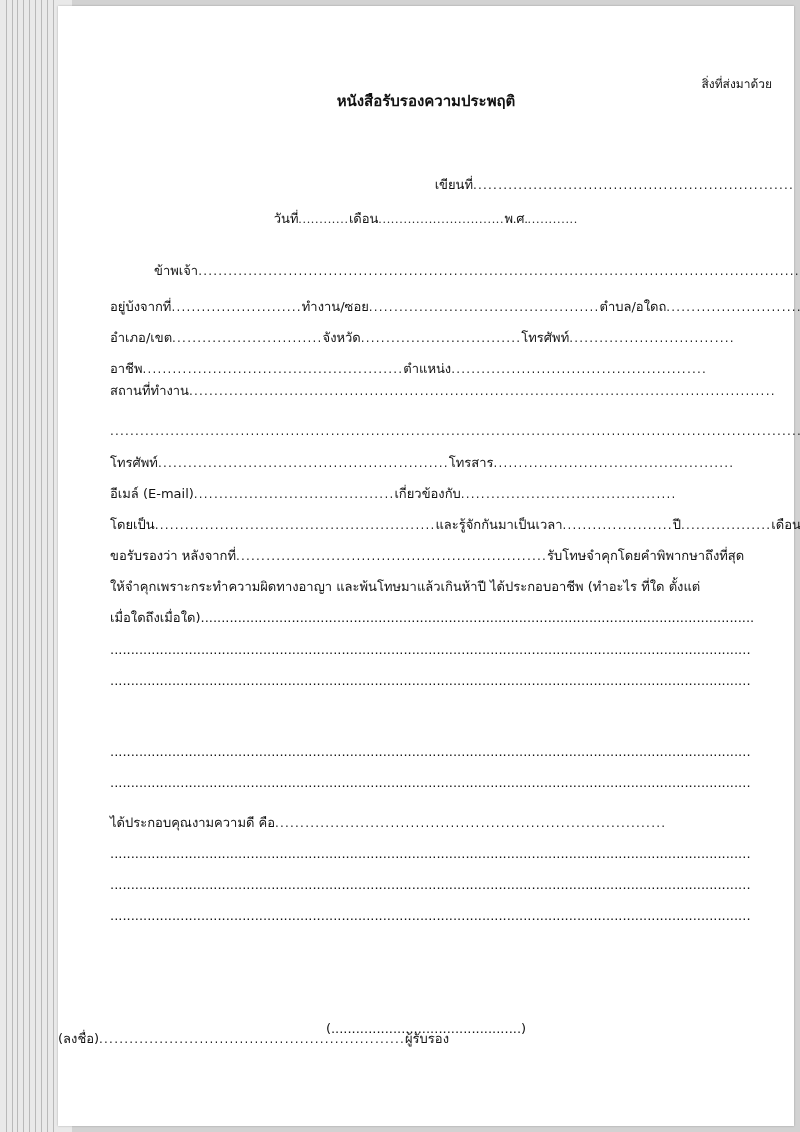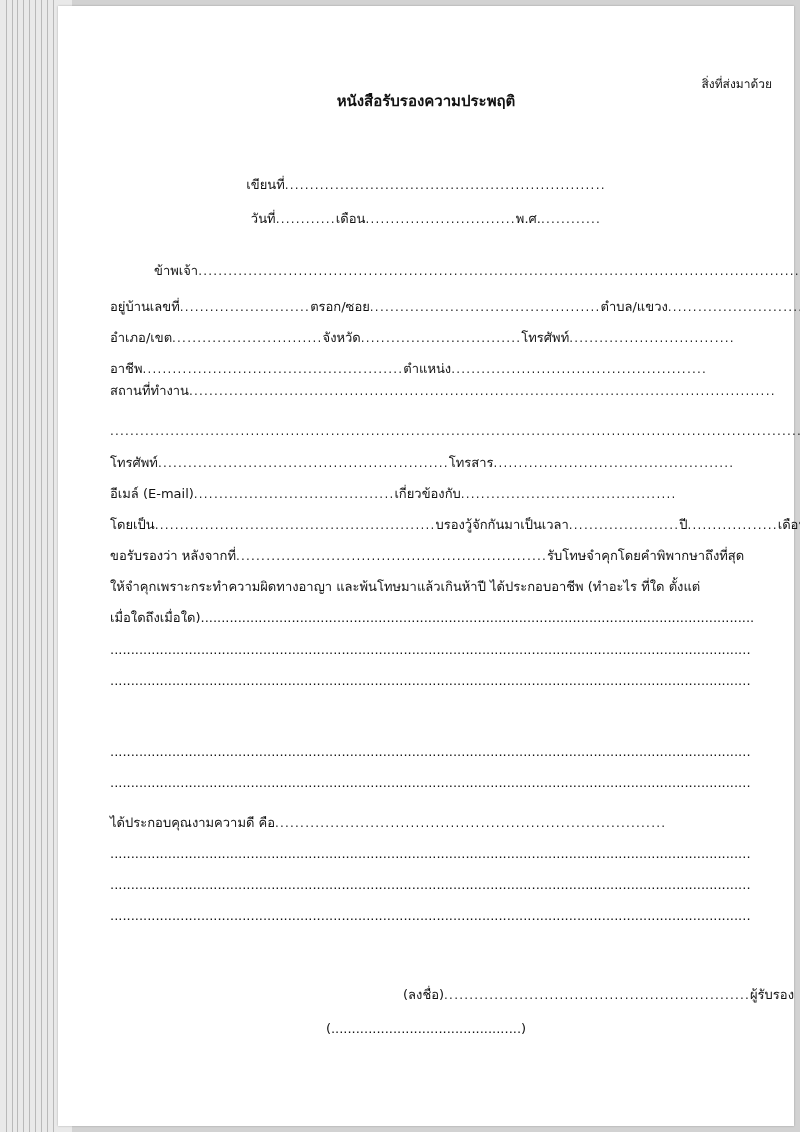--- a/index.html
+++ b/index.html
@@ -74,22 +74,23 @@
     font-size: 13px;
   }
   .dots {
     letter-spacing: 1.2px;
     color: #222;
     font-size: 12px;
   }
   .sig-row {
     position: absolute;
     width: 736px;
-    text-align: right;
+    text-align: left;
     font-size: 13px;
+    margin-top: 44px;
   }
   .center-block {
     position: absolute;
     width: 736px;
     text-align: center;
     font-size: 13px;
   }
   .seg { display: inline; }
 </style>
 </head>
@@ -109,34 +110,34 @@
     <div class="edge-line" style="left:53px"></div>
   </div>
 
   <div class="paper">
     <div class="doc">
 
       <div class="attach-note">สิ่งที่ส่งมาด้วย</div>
 
       <div class="doc-title">หนังสือรับรองความประพฤติ</div>
 
-      <div class="row" style="top:172px; left:0; width:736px; text-align:center;">
+      <div class="row" style="top:172px; left:0; width:736px; text-align:right;">
         <span class="seg">เขียนที่</span><span class="dots">................................................................</span>
       </div>
 
-      <div class="row" style="top:206px; left:0; width:736px; text-align:center;">
+      <div class="row" style="top:206px; left:0; width:736px; text-align:center;font-family:Liberation Serif, serif;">
         <span class="seg">วันที่</span><span class="dots">............</span><span class="seg">เดือน</span><span class="dots">..............................</span><span class="seg">พ.ศ.</span><span class="dots">............</span>
       </div>
 
       <div class="row" style="top:258px; left:96px;">
         <span class="seg">ข้าพเจ้า</span><span class="dots">..................................................................................................................................</span>
       </div>
 
       <div class="row" style="top:294px;">
-        <span class="seg">อยู่บ้านเลขที่</span><span class="dots">..........................</span><span class="seg">ตรอก/ซอย</span><span class="dots">..............................................</span><span class="seg">ตำบล/แขวง</span><span class="dots">.............................</span>
+        <span class="seg">อยู่บ้งจากที่</span><span class="dots">..........................</span><span class="seg">ทำงาน/ซอย</span><span class="dots">..............................................</span><span class="seg">ตำบล/อใดถ</span><span class="dots">.............................</span>
       </div>
 
       <div class="row" style="top:325px;">
         <span class="seg">อำเภอ/เขต</span><span class="dots">..............................</span><span class="seg">จังหวัด</span><span class="dots">................................</span><span class="seg">โทรศัพท์</span><span class="dots">.................................</span>
       </div>
 
       <div class="row" style="top:356px;">
         <span class="seg">อาชีพ</span><span class="dots">....................................................</span><span class="seg">ตำแหน่ง</span><span class="dots">...................................................</span>
       </div>
 
@@ -150,21 +151,21 @@
 
       <div class="row" style="top:450px;">
         <span class="seg">โทรศัพท์</span><span class="dots">..........................................................</span><span class="seg">โทรสาร</span><span class="dots">................................................</span>
       </div>
 
       <div class="row" style="top:481px;">
         <span class="seg">อีเมล์ (E-mail)</span><span class="dots">........................................</span><span class="seg">เกี่ยวข้องกับ</span><span class="dots">...........................................</span>
       </div>
 
       <div class="row" style="top:512px;">
-        <span class="seg">โดยเป็น</span><span class="dots">........................................................</span><span class="seg">บรองวู้จักกันมาเป็นเวลา</span><span class="dots">......................</span><span class="seg">ปี</span><span class="dots">..................</span><span class="seg">เดือน</span>
+        <span class="seg">โดยเป็น</span><span class="dots">........................................................</span><span class="seg">และรู้จักกันมาเป็นเวลา</span><span class="dots">......................</span><span class="seg">ปี</span><span class="dots">..................</span><span class="seg">เดือน</span>
       </div>
 
       <div class="row" style="top:543px;">
         <span class="seg">ขอรับรองว่า หลังจากที่</span><span class="dots">..............................................................</span><span class="seg">รับโทษจำคุกโดยคำพิพากษาถึงที่สุด</span>
       </div>
 
       <div class="row" style="top:574px;">ให้จำคุกเพราะกระทำความผิดทางอาญา และพ้นโทษมาแล้วเกินห้าปี ได้ประกอบอาชีพ (ทำอะไร ที่ใด ตั้งแต่</div>
       <div class="row" style="top:605px;">เมื่อใดถึงเมื่อใด)......................................................................................................................................</div>
       <div class="row" style="top:637px;">...........................................................................................................................................................</div>
       <div class="row" style="top:668px;">...........................................................................................................................................................</div>

